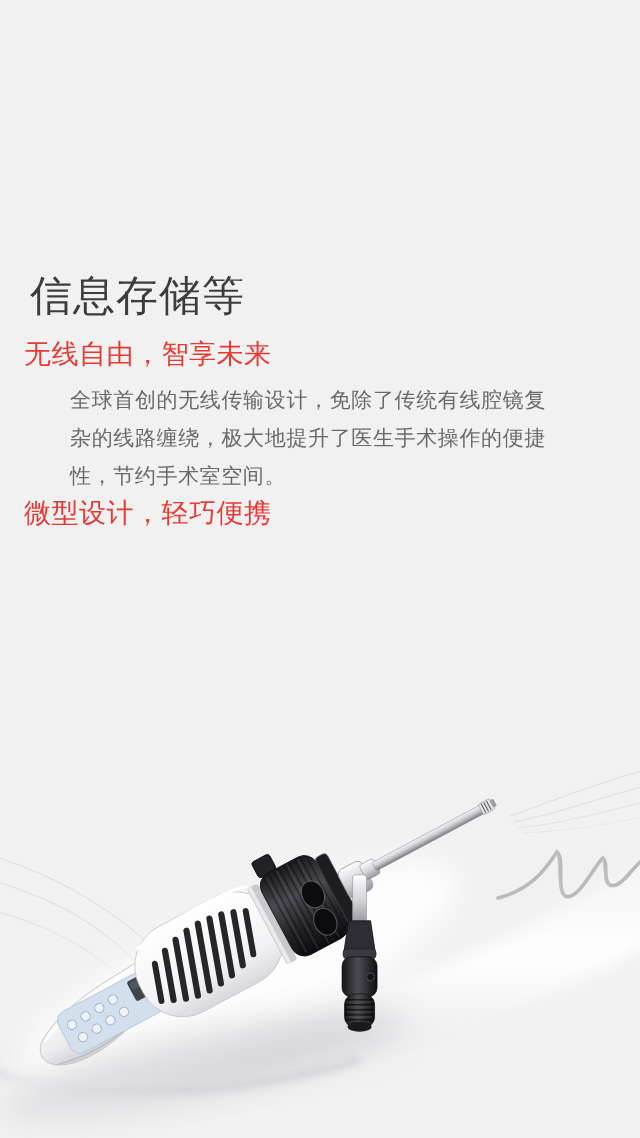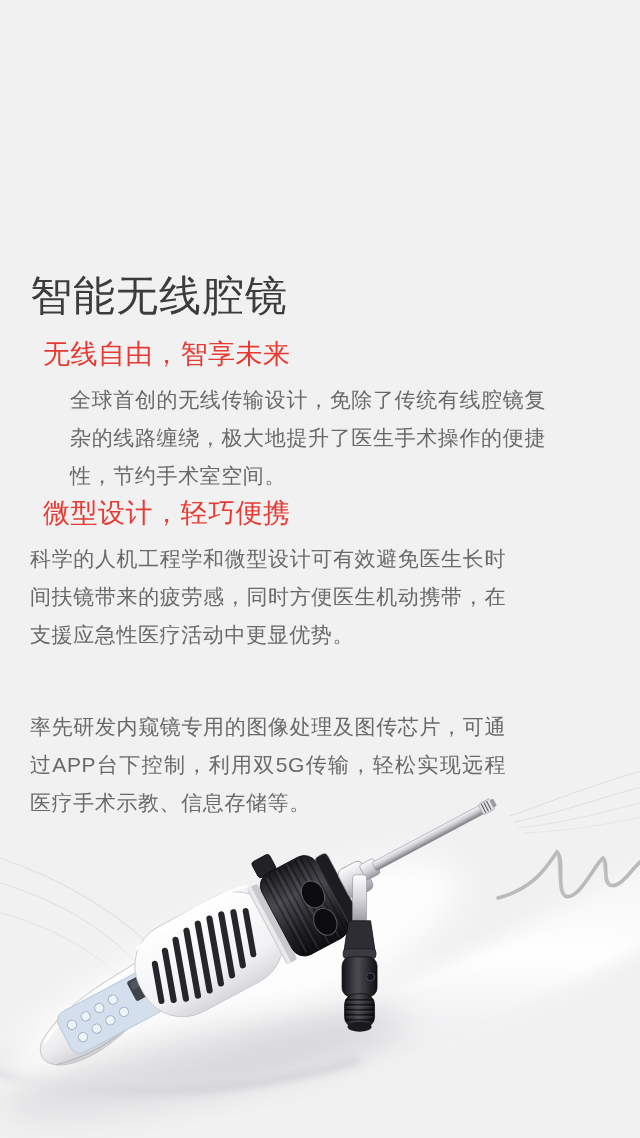--- a/index.html
+++ b/index.html
@@ -10,21 +10,21 @@
     background:#f1f1f2;
     overflow:hidden;
     font-family:"Liberation Sans", sans-serif;
   }
   .hero-title{
     position:absolute;left:30px;top:243px;
     font-size:42px;line-height:1.2;font-weight:500;
     color:#3c3c3d;letter-spacing:1px;white-space:nowrap;
   }
   .sec-head{
-    position:absolute;left:43px;
+    position:absolute;left:24px;
     font-size:27px;line-height:1.15;font-weight:400;
     color:#e63a32;letter-spacing:0.5px;white-space:nowrap;
   }
   .sec-body{
     position:absolute;left:30px;width:476px;
     font-size:21px;line-height:38px;font-weight:400;
     color:#6b6968;letter-spacing:0.6px;
     text-align:justify;
   }
   .h1{top:317px;} .p1{top:360px;margin-left:40px;}
@@ -33,29 +33,27 @@
   .product-figure{
     position:absolute;left:0;top:760px;width:640px;height:378px;
   }
   svg{display:block;}
 </style>
 </head>
 <body>
 
 <div class="page">
 
-  <h1 class="hero-title">智能无线腔镜</h1>
+  <h1 class="hero-title">信息存储等</h1>
 
   <h2 class="sec-head h1">无线自由，智享未来</h2>
   <p class="sec-body p1">全球首创的无线传输设计，免除了传统有线腔镜复杂的线路缠绕，极大地提升了医生手术操作的便捷性，节约手术室空间。</p>
 
   <h2 class="sec-head h2">微型设计，轻巧便携</h2>
-  <p class="sec-body p2">科学的人机工程学和微型设计可有效避免医生长时间扶镜带来的疲劳感，同时方便医生机动携带，在支援应急性医疗活动中更显优势。</p>
-
-  <p class="sec-body p3">率先研发内窥镜专用的图像处理及图传芯片，可通过APP台下控制，利用双5G传输，轻松实现远程医疗手术示教、信息存储等。</p>
+
 
   <svg class="product-figure" viewBox="0 0 640 378" width="640" height="378" xmlns="http://www.w3.org/2000/svg">
     <defs>
       <linearGradient id="gSilver" x1="0" y1="0" x2="0" y2="1">
         <stop offset="0" stop-color="#ffffff"></stop>
         <stop offset="0.65" stop-color="#ececee"></stop>
         <stop offset="1" stop-color="#cfcfd4"></stop>
       </linearGradient>
       <linearGradient id="gBody" x1="0" y1="0" x2="0" y2="1">
         <stop offset="0" stop-color="#ffffff"></stop>

